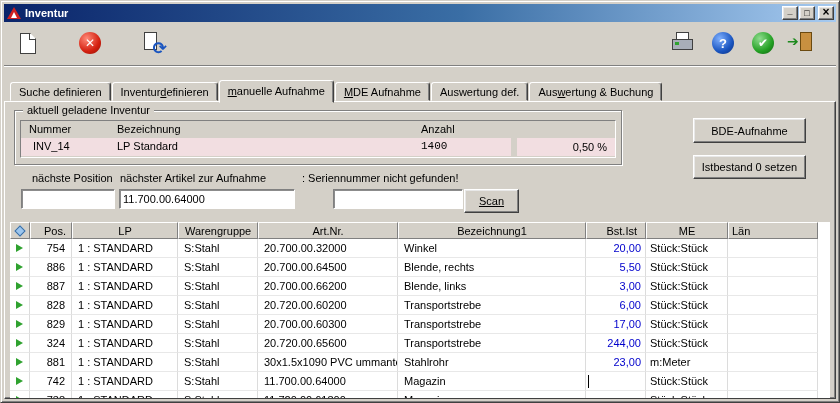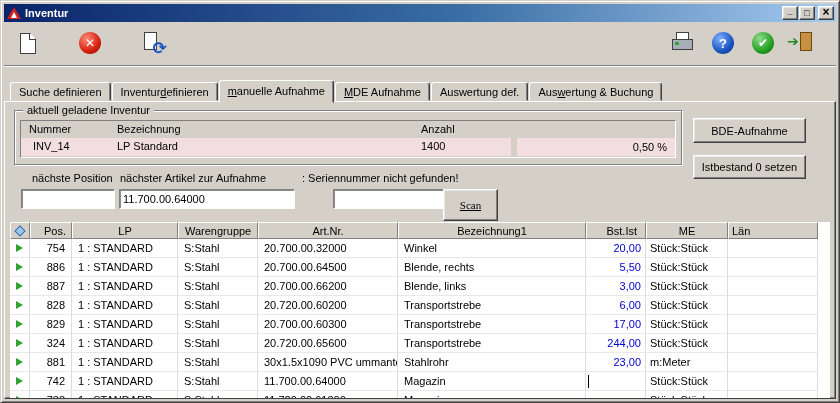--- a/index.html
+++ b/index.html
@@ -67,51 +67,51 @@
     box-shadow: inset -1px 0 0 #808080; display:flex; align-items:center; white-space:nowrap; cursor:default; }
   .tab.active { height:23px; margin-bottom:-2px; padding-bottom:2px; position:relative; z-index:6; }
   .mn { text-decoration:underline; }
 
   
   .panel { position:absolute; top:100px; left:3px; right:3px; bottom:3px; background:#d4d0c8;
     border:1px solid; border-color:#ffffff #404040 #404040 #ffffff;
     box-shadow: inset -1px -1px 0 #808080; z-index:4; }
 
   
-  .groupbox { position:absolute; left:9px; top:8px; width:668px; height:55px;
+  .groupbox { position:absolute; left:9px; top:8px; width:608px; height:55px;
     border:1px solid #808080; box-shadow: inset 1px 1px 0 #ffffff, 1px 1px 0 #ffffff; }
   .group-label { position:absolute; top:-7px; left:8px; background:#d4d0c8; padding:0 4px; }
   .group-frame { position:absolute; left:5px; top:9px; right:5px; height:38px;
     border:1px solid; border-color:#808080 #ffffff #ffffff #808080; background:#d4d0c8; }
   .ghead { position:relative; height:17px; }
   .gh { position:absolute; top:2px; white-space:nowrap; }
   .gh-nummer { left:8px; } .gh-bez { left:96px; } .gh-anzahl { left:400px; }
   .gval { display:flex; height:18px; align-items:stretch;border-radius:9px; }
   .gval-strip { position:relative; width:490px; background:#f2dee1; }
   .gv { position:absolute; top:2px; white-space:nowrap; }
-  .gv-nummer { left:12px; } .gv-bez { left:96px; } .gv-anzahl { left:400px; }
+  .gv-nummer { left:12px; } .gv-bez { left:96px; } .gv-anzahl { left:400px;font-family:Liberation Mono, monospace; }
   .gval-gap { width:6px; }
   .gval-pct { flex:1; background:#f2dee1; display:flex; align-items:center; justify-content:flex-end; padding-right:8px; }
 
   
   .btn3d { background:#d4d0c8; border:1px solid; border-color:#ffffff #404040 #404040 #ffffff;
     box-shadow: inset -1px -1px 0 #808080, inset 1px 1px 0 #e8e8e8;
     font-family:inherit; font-size:11px; color:#000; cursor:default; }
   .side-btn { position:absolute; left:688px; width:113px; height:25px; }
   .side-btn.bde { top:16px; }
   .side-btn.ist { top:53px; height:24px; }
 
   
   .lbl { position:absolute; top:70px; white-space:nowrap; }
   .lbl-pos { left:27px; } .lbl-art { left:115px; } .lbl-ser { left:297px; }
   .tinput { position:absolute; top:87px; height:20px; background:#fff; border:1px solid;
     border-color:#808080 #ffffff #ffffff #808080; box-shadow: inset 1px 1px 0 rgba(64,64,64,.6);
     font-family:inherit; font-size:11px; padding:0 3px; }
   .in-pos { left:16px; width:94px; } .in-art { left:114px; width:176px; } .in-ser { left:328px; width:130px; }
-  .scan-btn { position:absolute; left:438px; top:87px; width:55px; height:32px;font-family:Liberation Serif, serif; }
+  .scan-btn { position:absolute; left:459px; top:87px; width:55px; height:24px; }
   .scan-btn .underline { text-decoration:underline; }
 
   
   .table { position:absolute; left:5px; top:120px; right:5px; bottom:0; display:flex; overflow:hidden; background:#fff;gap:36px; }
   .tcontent { width:808px; }
   .thead { display:flex; height:17px; }
   .hcell { background:#d4d0c8; border:1px solid; border-color:#ffffff #808080 #808080 #ffffff;
     display:flex; align-items:center; justify-content:center; white-space:nowrap; overflow:hidden; height:17px; }
   .tbody { background:#fff; }
   .trow { display:flex; height:19px; background:#fff; }

